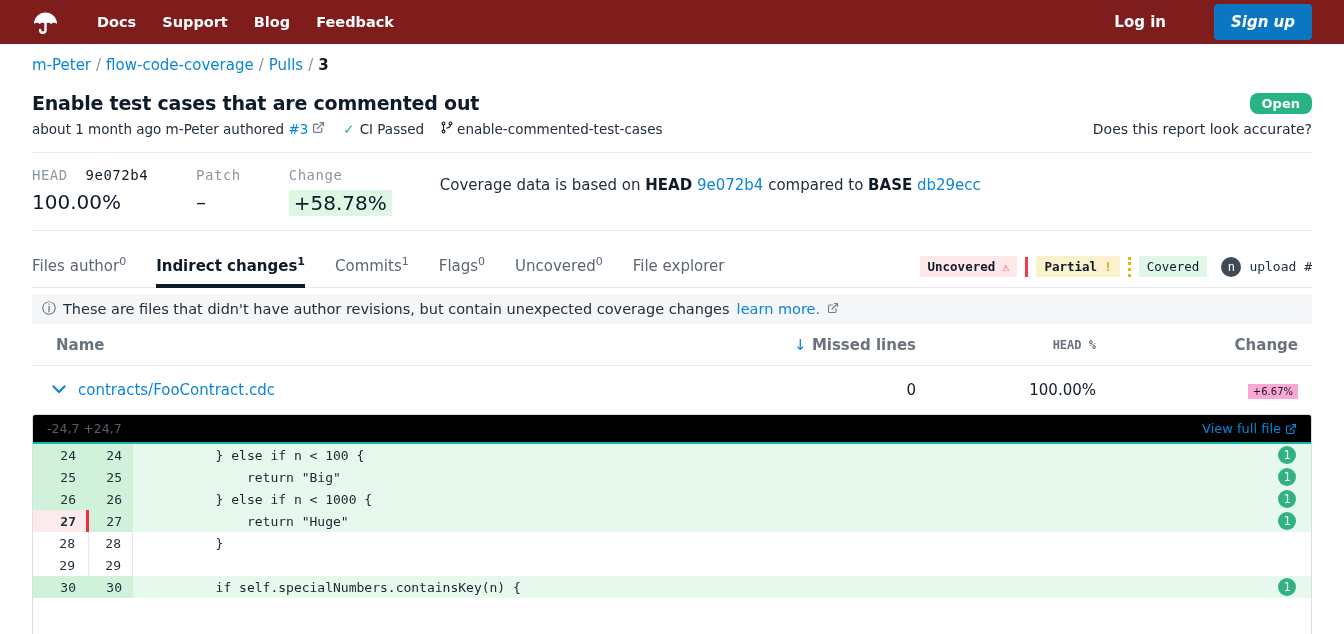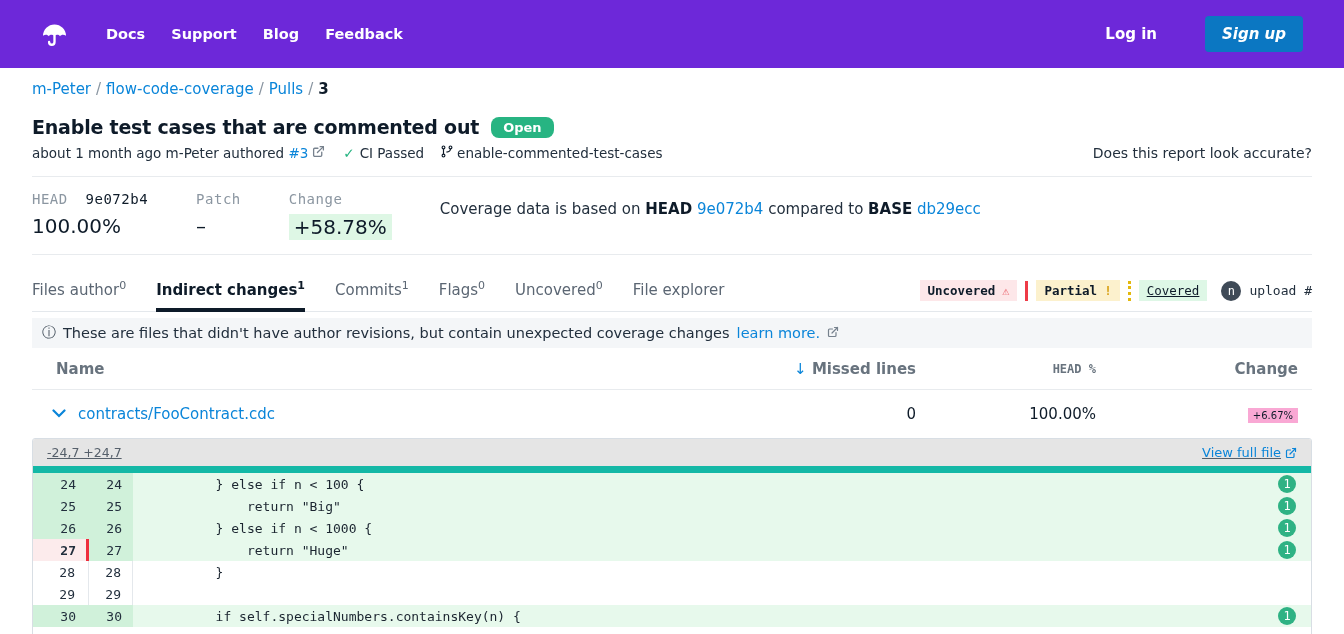--- a/index.html
+++ b/index.html
@@ -1,39 +1,39 @@
 <!DOCTYPE html>
 <html><head>
 <meta charset="utf-8">
 <style>
   * { margin:0; padding:0; box-sizing:border-box; }
   html,body { width:1344px; height:634px; overflow:hidden; background:#fff;
     font-family:"DejaVu Sans", sans-serif; color:#0e1b29; }
 
   
-  .navbar { height:68px; background:#6d28d9; display:flex; align-items:center;
-    padding:0 41px; gap:26px; }
+  .navbar { height:44px; background:#7f1d1d; display:flex; align-items:center;
+    padding:0 32px; gap:26px; }
   .navbar .logo { display:flex; align-items:center; margin-right:12px; }
   .nav-link { color:#fff; font-size:14.5px; font-weight:700; text-decoration:none; cursor:pointer; }
   .nav-spacer { flex:1; }
   .login { color:#fff; font-size:15px; font-weight:700; cursor:pointer; margin-right:22px; }
   .signup { background:#0b77c2; color:#fff; font-size:15px; font-weight:700;
     border:none; border-radius:4px; padding:9px 17px; cursor:pointer;
     font-family:"DejaVu Sans", sans-serif;font-style:italic; }
 
   .content { padding:0 32px; }
 
   
   .breadcrumb { margin-top:12px; font-size:15px; }
   .breadcrumb a { color:#0a85d9; text-decoration:none; cursor:pointer; }
   .crumb-sep { color:#8894a0; margin:0 5px; }
   .crumb-current { font-weight:700; color:#0e1b29; }
 
   
-  .title-row { margin-top:18px; display:flex; align-items:center; gap:12px; }
+  .title-row { margin-top:18px; display:flex; align-items:center; gap:12px;justify-content:space-between; }
   .pull-title { font-size:19px; font-weight:700; letter-spacing:-0.2px; }
   .open-badge { background:#27b482; color:#fff; font-size:13px; font-weight:700;
     padding:3px 12px; border-radius:8px; }
   .meta-row { margin-top:6px; display:flex; align-items:center; font-size:13.5px;
     color:#222f3d; }
   .meta-row .blue { color:#0a85d9; text-decoration:none; cursor:pointer; }
   .ext-icon { display:inline-block; margin:0 4px; color:#76818d; }
   .check { color:#27b482; font-weight:700; margin:0 5px 0 14px; }
   .branch-wrap { display:flex; align-items:center; margin-left:16px; gap:3px; }
   .report-question { margin-left:auto; font-size:14px; color:#222f3d; cursor:pointer; }
@@ -62,21 +62,21 @@
     height:4px; background:#0e1b29; }
   .legend { margin-left:auto; display:flex; align-items:center; gap:8px;
     font-family:"DejaVu Sans Mono", monospace; font-size:12.5px; padding-bottom:10px; }
   .chip { padding:3px 8px; display:flex; align-items:center; gap:7px; }
   .chip-uncovered { background:#fde7e9; font-weight:700; }
   .warn-tri { color:#e8545e; font-size:12px; }
   .bar-red { width:3px; height:20px; background:#ee3b47; }
   .chip-partial { background:#fcf1cd; font-weight:700; }
   .excl { color:#d8a117; font-weight:700; }
   .bar-yellow { width:0; height:20px; border-left:3px dotted #e3b80c; }
-  .chip-covered { background:#def7e6;text-decoration:underline; }
+  .chip-covered { background:#def7e6; }
   .n-circle { width:20px; height:20px; border-radius:50%; background:#3f4a57;
     color:#fff; display:flex; align-items:center; justify-content:center;
     font-size:12px; margin-left:6px; }
   .upload-lbl { font-size:13px; color:#222f3d; }
 
   
   .banner { margin-top:6px; background:#f4f6f8; padding:6px 10px; font-size:14.5px;
     color:#222f3d; display:flex; align-items:center; gap:7px; }
   .info-icon { color:#3e4a56; font-size:14px; }
   .banner a { color:#0a85d9; text-decoration:none; cursor:pointer; }
@@ -91,22 +91,22 @@
   .sort-arrow { color:#0a85d9; font-weight:400; }
   .head-pct { font-family:"DejaVu Sans Mono", monospace; font-size:12px; font-weight:700; }
   .file-row { padding:15px 0; font-size:15px; }
   .file-cell { display:flex; align-items:center; gap:12px; padding-left:20px; }
   .chev { color:#0a85d9; font-size:11px; cursor:pointer; }
   .file-link { color:#0a85d9; text-decoration:none; cursor:pointer; }
   .pos-chip { background:#f9a8d4; padding:2px 5px; display:inline-block; font-size:10px;margin-left:40px; }
 
   
   .diff-box { border:1px solid #d8dee4; border-radius:3px; height:230px; overflow:hidden; }
-  .diff-head { background:#e5e5e5; border-bottom:7px solid #14b8a6; display:flex;
-    align-items:center; padding:6px 14px; font-size:12.5px; color:#56606b;text-decoration:underline; }
+  .diff-head { background:#000000; border-bottom:2px solid #14b8a6; display:flex;
+    align-items:center; padding:6px 14px; font-size:12.5px; color:#56606b; }
   .diff-head a { margin-left:auto; color:#0a85d9; font-size:13px; text-decoration:none; cursor:pointer;
     display:flex; align-items:center; gap:4px; }
   .code-row { display:flex; height:22px; align-items:stretch;
     font-family:"DejaVu Sans Mono", monospace; font-size:13px; }
   .g1, .g2 { display:flex; align-items:center; justify-content:flex-end; color:#222f3d; }
   .g1 { width:56px; padding-right:13px; position:relative; }
   .g2 { width:44px; padding-right:11px; }
   .code-row.cov .g1, .code-row.cov .g2 { background:#d0f1da; }
   .code-row.cov .code, .code-row.cov .badge-cell { background:#e7f9ec; }
   .code-row.neutral .g1, .code-row.neutral .g2 { border-right:1px solid #e4e8ec; }

